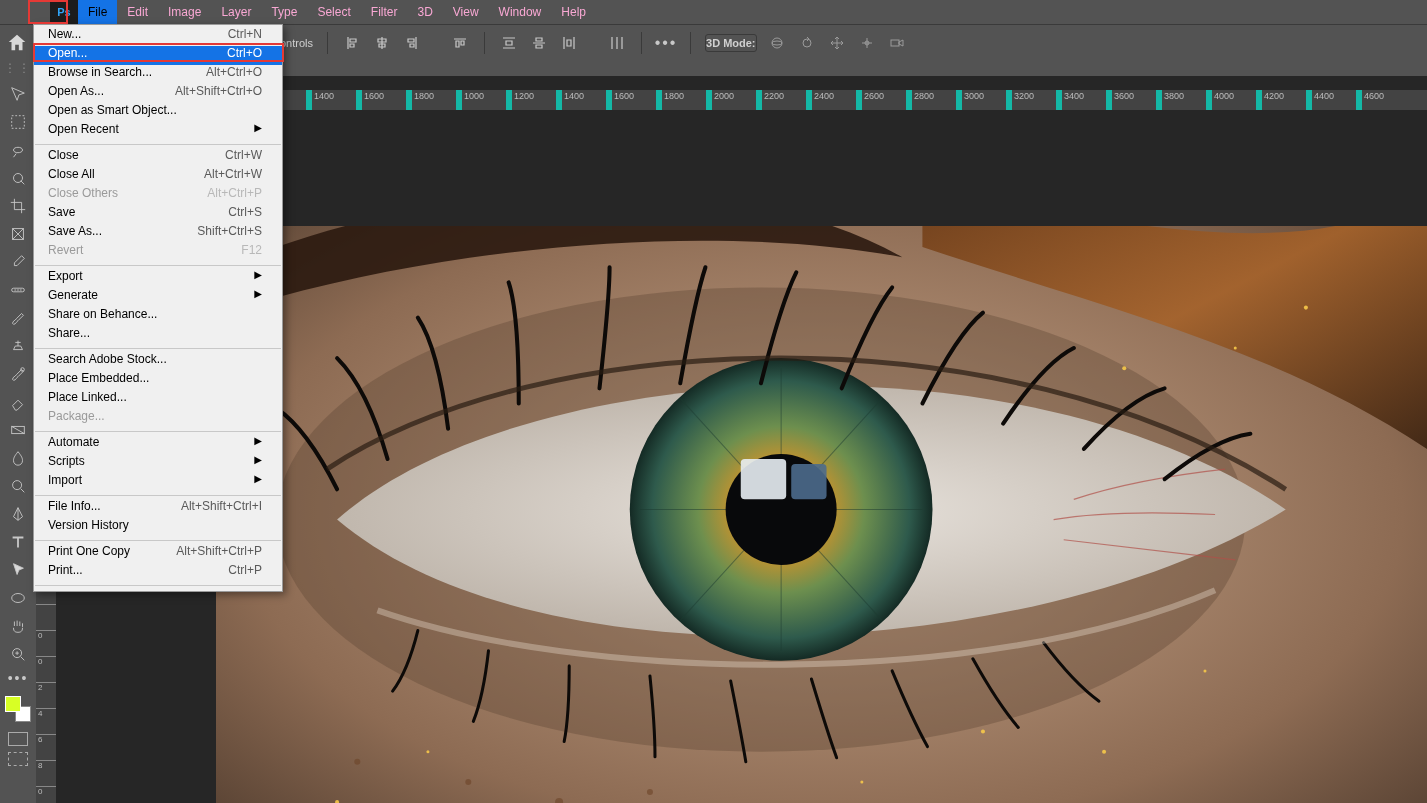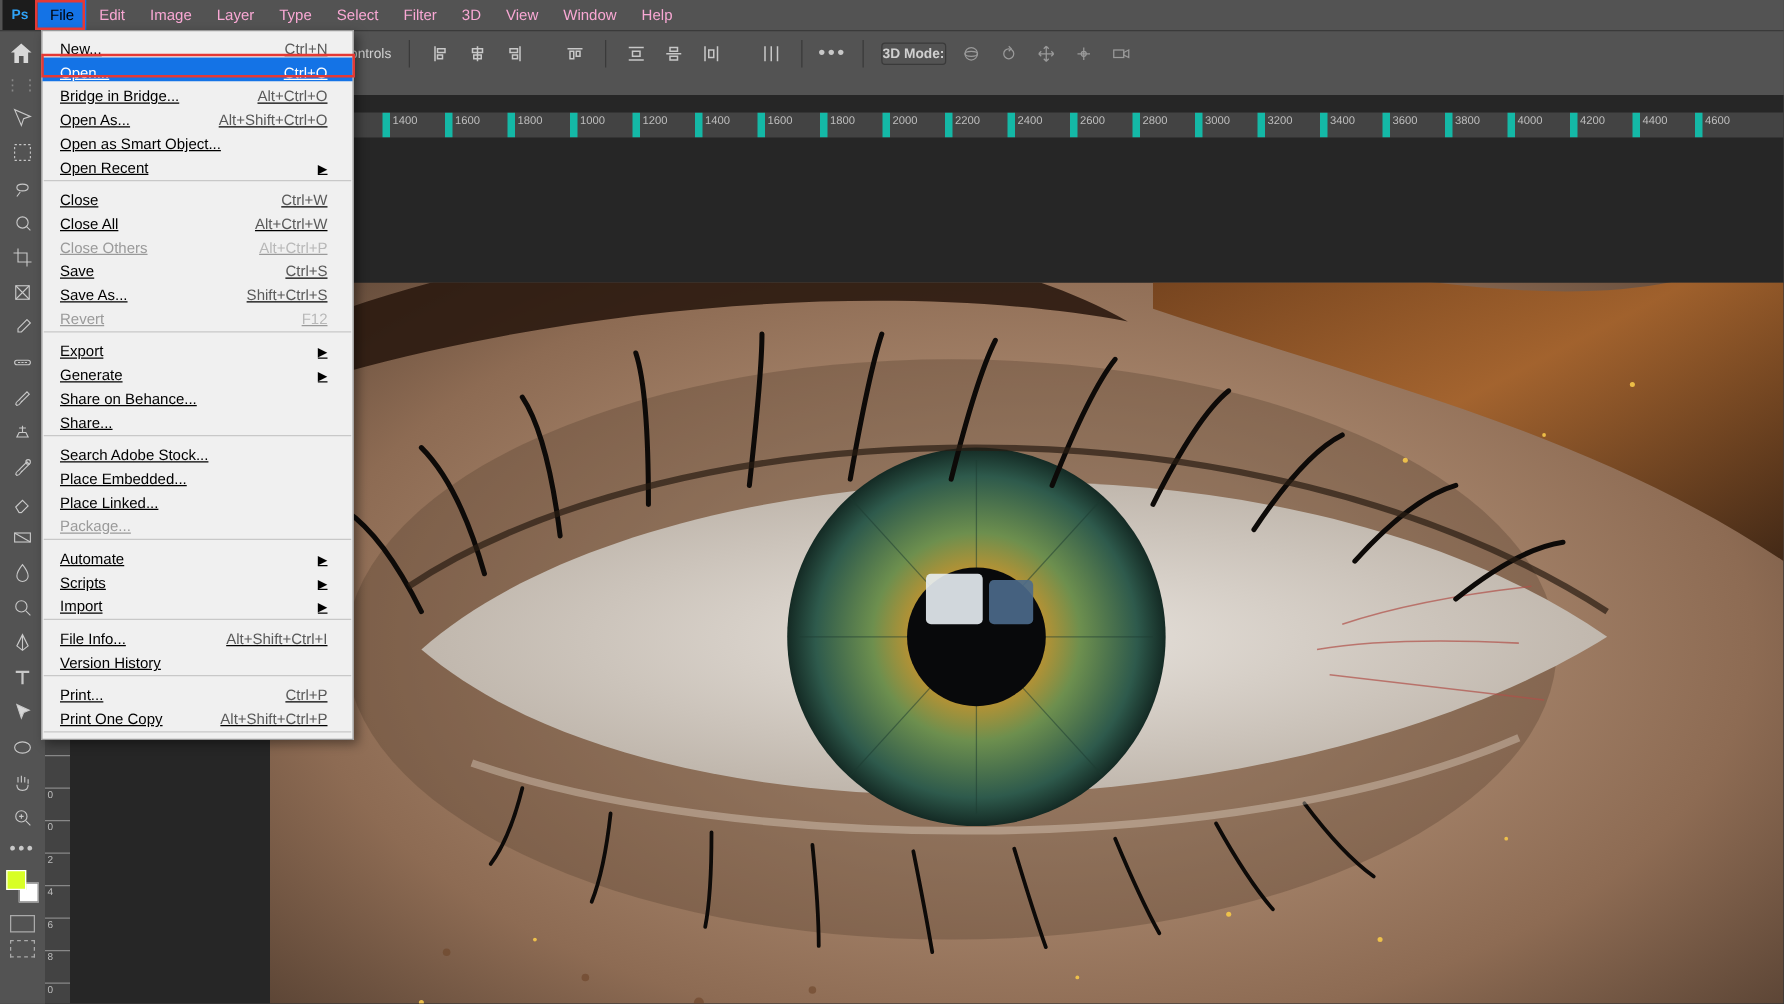--- a/index.html
+++ b/index.html
@@ -1,19 +1,19 @@
 <!DOCTYPE html>
 <html><head>
 <meta charset="utf-8">
 <style>
   * { margin: 0; padding: 0; box-sizing: border-box; font-family: "Segoe UI", Tahoma, sans-serif; }
   body { background: #535353; color: #d8d8d8; font-size: 12px; overflow: hidden; width: 1427px; height: 803px; position: relative; }
 
   
-  .menubar { height: 24px; background: #535353; display: flex; align-items: center; padding-left: 2px; position: relative; z-index: 20; }
+  .menubar { height: 24px; background: #535353; display: flex; align-items: center; padding-left: 2px; position: relative; z-index: 20; margin-left: 48px; }
   .ps-logo { width: 28px; height: 24px; display:flex;align-items:center;justify-content:center; color:#2fa3f7; font-weight:bold; font-size:11px; background:#1c1c1c; }
   .menubar-item { padding: 0 10px; height:24px; display:flex; align-items:center; cursor:default; color:#f9a8d4; }
   .menubar-item.active { background:#1473e6; color:#000000; }
 
   
   .red-highlight-file { position:absolute; border:2px solid #e53935; pointer-events:none; z-index:100; left:28px; top:0; width:40px; height:24px; }
   .red-highlight-open { position:absolute; border:2px solid #e53935; pointer-events:none; z-index:100; left:33px; top:43px; width:251px; height:19px; }
 
   
   .optionsbar { height: 36px; background: #535353; border-top:1px solid #3a3a3a; display:flex; align-items:center; padding-left:6px; gap:10px; color:#d0d0d0; font-size:11px; position:relative; z-index:5;}
@@ -47,21 +47,21 @@
   .ruler-corner{position:absolute;left:0;top:14px;width:20px;height:20px;background:#434343;}
   .ruler-v { position:absolute; left:0; top:34px; bottom:0; width:20px; background:#434343; font-size:8px; color:#bdbdbd; }
   .ruler-v .vtick { height:26px; border-top:1px solid #888; padding-left:2px; }
 
   
   .artwork { position:absolute; left:180px; top:150px; right:0; bottom:0; overflow:hidden; }
   .artwork svg { width:100%; height:100%; display:block;}
 
   
   .dropdown { position:absolute; left:33px; top:24px; width:250px; background:#f0f0f0; color:#000; border:1px solid #9a9a9a; box-shadow:3px 3px 8px rgba(0,0,0,.4); z-index:50; font-size:12px; padding:2px 0;}
-  .mi { display:flex; justify-content:space-between; align-items:flex-end; height:19px; padding:0 20px 0 14px; cursor:default; white-space:nowrap;text-decoration:underline; }
+  .mi { display:flex; justify-content:space-between; align-items:flex-start; height:19px; padding:0 20px 0 14px; cursor:default; white-space:nowrap; }
   .mi.highlighted { background:#1473e6; color:#fff; }
   .mi.disabled { color:#9a9a9a; }
   .mi .arrow { font-size:10px; margin-left:auto; padding-left:20px;}
   .mi .shortcut { color:#5a5a5a; font-size:12px; }
   .mi.highlighted .shortcut { color:#fff;}
   .mi.disabled .shortcut { color:#b8b8b8;}
   .msep { height:1px; background:#c8c8c8; margin:3px 1px; }
 
   svg { display:block; }
 </style>
@@ -91,21 +91,21 @@
 <div class="dropdown" id="file-dropdown">
     <div class="mi">
       <span>New...</span>
       <span class="shortcut">Ctrl+N</span>
     </div>
     <div class="mi highlighted">
       <span>Open...</span>
       <span class="shortcut">Ctrl+O</span>
     </div>
     <div class="mi">
-      <span>Bridge in Bridge...</span>
+      <span>Browse in Search...</span>
       <span class="shortcut">Alt+Ctrl+O</span>
     </div>
     <div class="mi">
       <span>Open As...</span>
       <span class="shortcut">Alt+Shift+Ctrl+O</span>
     </div>
     <div class="mi">
       <span>Open as Smart Object...</span>
     </div>
     <div class="mi">
@@ -181,26 +181,26 @@
     <div class="msep"></div>
     <div class="mi">
       <span>File Info...</span>
       <span class="shortcut">Alt+Shift+Ctrl+I</span>
     </div>
     <div class="mi">
       <span>Version History</span>
     </div>
     <div class="msep"></div>
     <div class="mi">
+      <span>Print One Copy</span>
+      <span class="shortcut">Alt+Shift+Ctrl+P</span>
+    </div>
+    <div class="mi">
       <span>Print...</span>
       <span class="shortcut">Ctrl+P</span>
-    </div>
-    <div class="mi">
-      <span>Print One Copy</span>
-      <span class="shortcut">Alt+Shift+Ctrl+P</span>
     </div>
     <div class="msep"></div>
   </div>
 
 <div class="optionsbar">
   <div class="home-icon">
     <svg viewBox="0 0 24 24" width="22" height="22">
         <path fill="#d8d8d8" d="M12 3l9 8h-3v9h-4v-6h-4v6H6v-9H3z"></path>
       </svg>
   </div>

